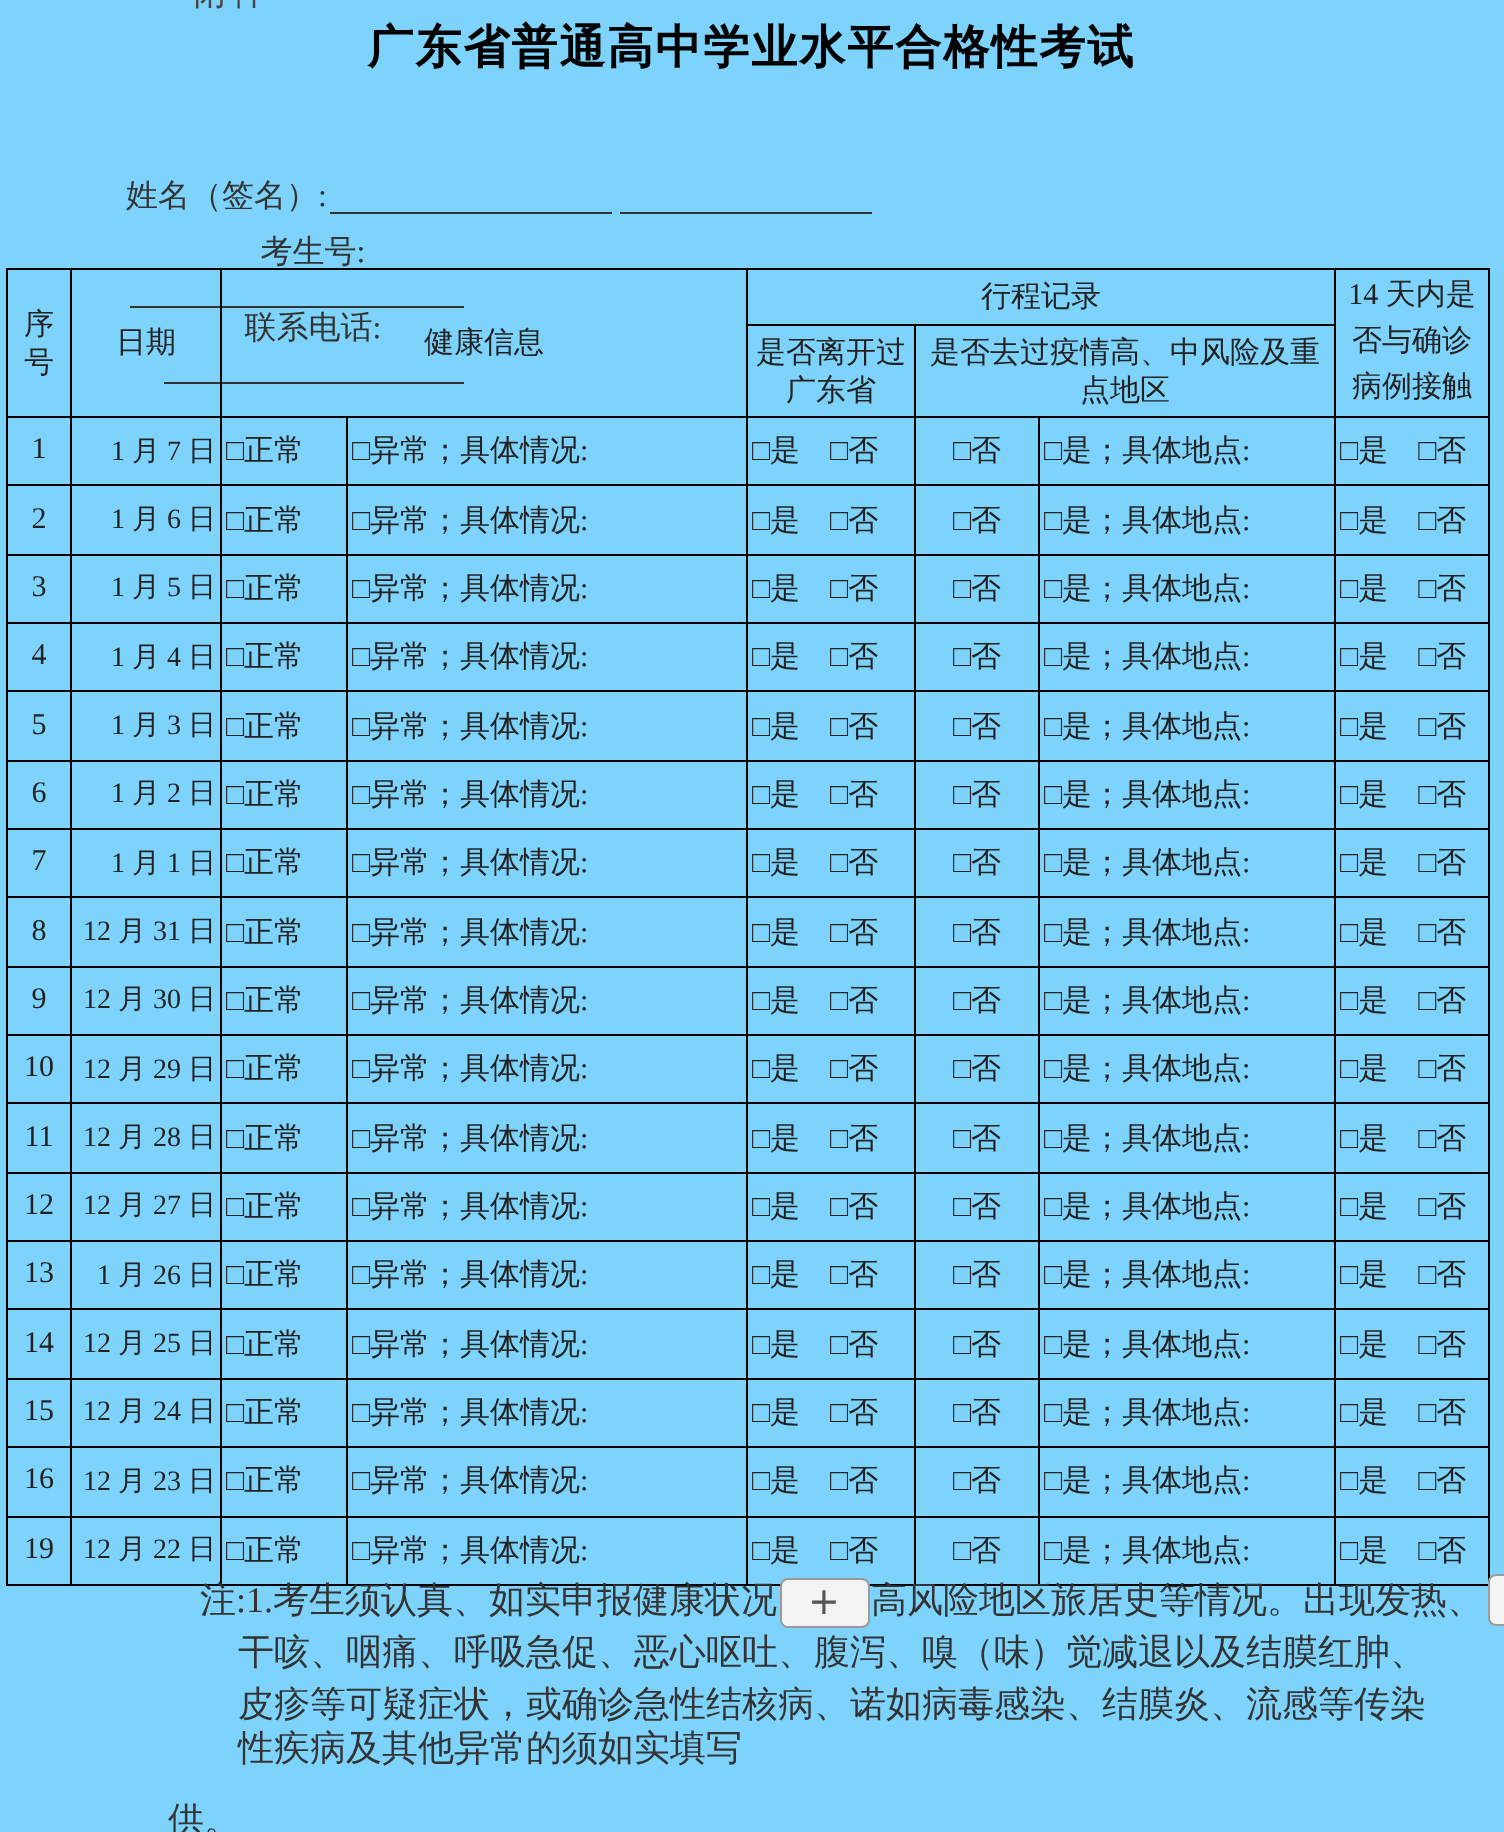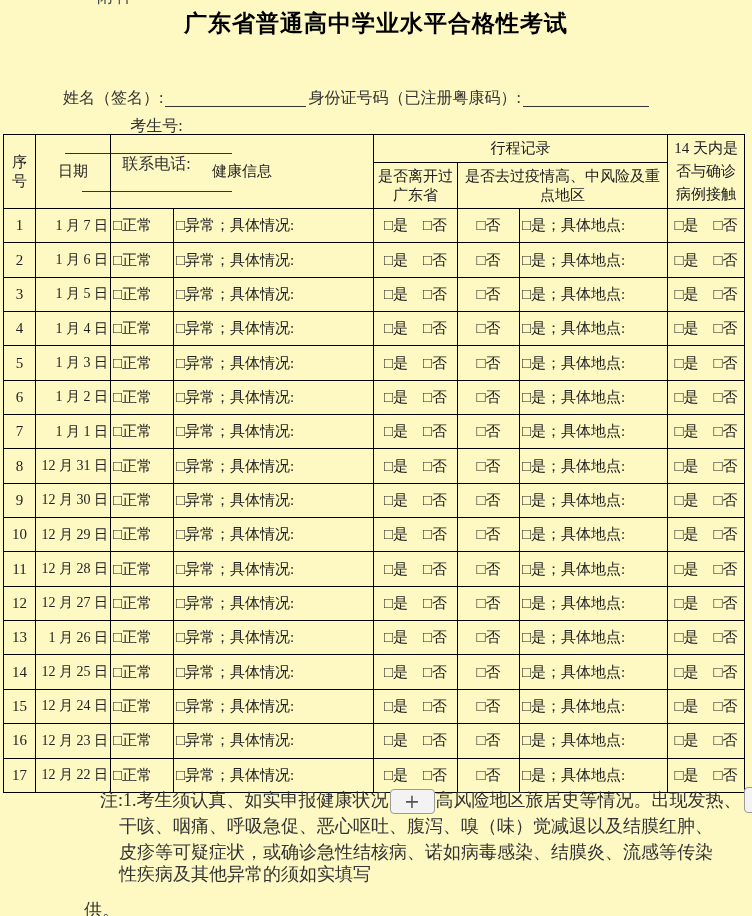--- a/index.html
+++ b/index.html
@@ -1,18 +1,18 @@
 <!DOCTYPE html>
 <html><head>
 <meta charset="utf-8">
 <style>
   * { margin:0; padding:0; box-sizing:border-box; }
   html,body { background:#fff; }
   #page {
-    position:relative; width:752px; height:916px; background:#fef9c3;
+    position:relative; width:752px; height:916px; background:#7dd3fc;
     overflow:hidden; color:#2e2e2e;
     font-family:"Liberation Serif","DejaVu Serif",serif;
   }
   .clip-top {
     position:absolute; left:97px; top:-15px; font-size:17px; color:#444;
     letter-spacing:2px;
   }
   .title {
     position:absolute; left:0; width:752px; text-align:center;
     font-family:"Liberation Sans","DejaVu Sans",sans-serif;
@@ -46,21 +46,21 @@
   tr.h1 { height:28px; }
   tr.h2 { height:46px; }
   tbody tr { height:34px; }
   th { text-align:center; }
   th.contact-h { text-align:center; padding:0 3px; line-height:1.55; }
   td.c-center { text-align:center; }
   td.c-date { text-align:right; padding-left:3px; font-size:14px; white-space:nowrap; }
   td.c-normal { text-align:left; padding-left:4px; white-space:nowrap; }
   td.c-abn { text-align:left; padding-left:7px; white-space:nowrap; }
   td.c-place { text-align:left; padding-left:4px; white-space:nowrap; }
-  td.c-yn { text-align:center; white-space:nowrap; }
+  td.c-yn { text-align:left; white-space:nowrap; }
   .notes { position:absolute; left:0; top:0; width:752px; font-size:18px; color:#333; }
   .note-line { position:absolute; white-space:nowrap; }
   .nl1 { top:788px; left:100px; }
   .nl2 { top:814px; left:119px; }
   .nl3 { top:840px; left:119px; }
   .nl4 { top:862px; left:119px; }
   .nl5 { top:928px; left:104px; }
   .nl6 { top:898px; left:84px; }
   .plus-btn {
     display:inline-block; width:45px; height:25px; margin:-5px 1px;
@@ -80,21 +80,20 @@
 
 <div id="page">
 
   <div class="clip-top">附件</div>
 
   <div class="title l1">广东省普通高中学业水平合格性考试</div>
 
   <div class="field-row r1">
     <span>姓名（签名）:</span>
     <span class="blank-line bl-name"></span>
-    <span>身份证号码（已注册粤康码）:</span>
     <span class="blank-line bl-id"></span>
   </div>
 
   <div class="field-row r2">
     <span>考生号:</span>
     <span class="blank-line bl-cand"></span>
     <span>联系电话:</span>
     <span class="blank-line bl-phone"></span>
   </div>
 
@@ -277,21 +276,21 @@
           <td class="c-center">16</td>
           <td class="c-date">12 月 23 日</td>
           <td class="c-normal">□正常</td>
           <td class="c-abn">□异常；具体情况:</td>
           <td class="c-yn">□是　□否</td>
           <td class="c-center">□否</td>
           <td class="c-place">□是；具体地点:</td>
           <td class="c-yn">□是　□否</td>
         </tr>
         <tr>
-          <td class="c-center">17</td>
+          <td class="c-center">19</td>
           <td class="c-date">12 月 22 日</td>
           <td class="c-normal">□正常</td>
           <td class="c-abn">□异常；具体情况:</td>
           <td class="c-yn">□是　□否</td>
           <td class="c-center">□否</td>
           <td class="c-place">□是；具体地点:</td>
           <td class="c-yn">□是　□否</td>
         </tr>
       </tbody>
   </table>

